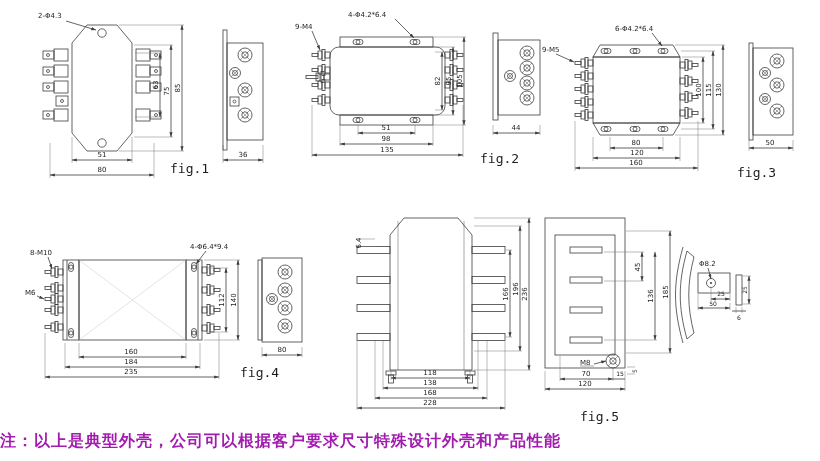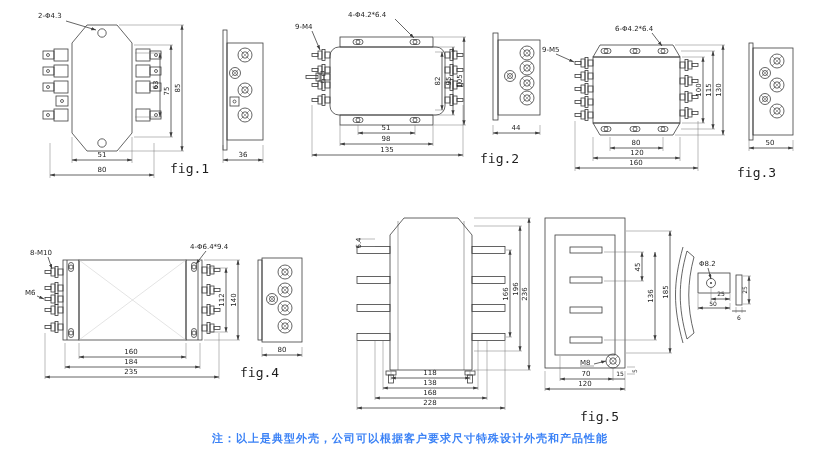--- a/index.html
+++ b/index.html
@@ -10,22 +10,22 @@
   svg *{stroke:#3d3d3d;stroke-width:.8;fill:none;}
   svg .x{stroke:#777;stroke-width:.5;}
   svg .xf{stroke:#c9c9c9;stroke-width:.5;}
   svg .thin{stroke-width:.45;}
   svg .dl{marker-start:url(#as);marker-end:url(#ae);}
   svg .fill{fill:#3d3d3d;stroke:none;}
   svg text{stroke:none;fill:#1d1d1d;}
   text.dim{font:7px "DejaVu Sans",sans-serif;}
   text.sm{font:6px "DejaVu Sans",sans-serif;}
   text.cap{font:13px "DejaVu Sans Mono",monospace;}
-  #note{position:absolute;left:0;right:0;top:431px;text-align:center;
-        font-weight:bold;font-size:11px;color:#3b82f6;letter-spacing:1px;
+  #note{position:absolute;left:0;right:0;top:431px;
+        font-weight:bold;font-size:16px;color:#a21caf;letter-spacing:1px;
         font-family:"Liberation Sans",sans-serif;}
 </style>
 </head>
 <body>
 
 <div id="canvas">
 
 
 <svg width="0" height="0">
   <defs>

